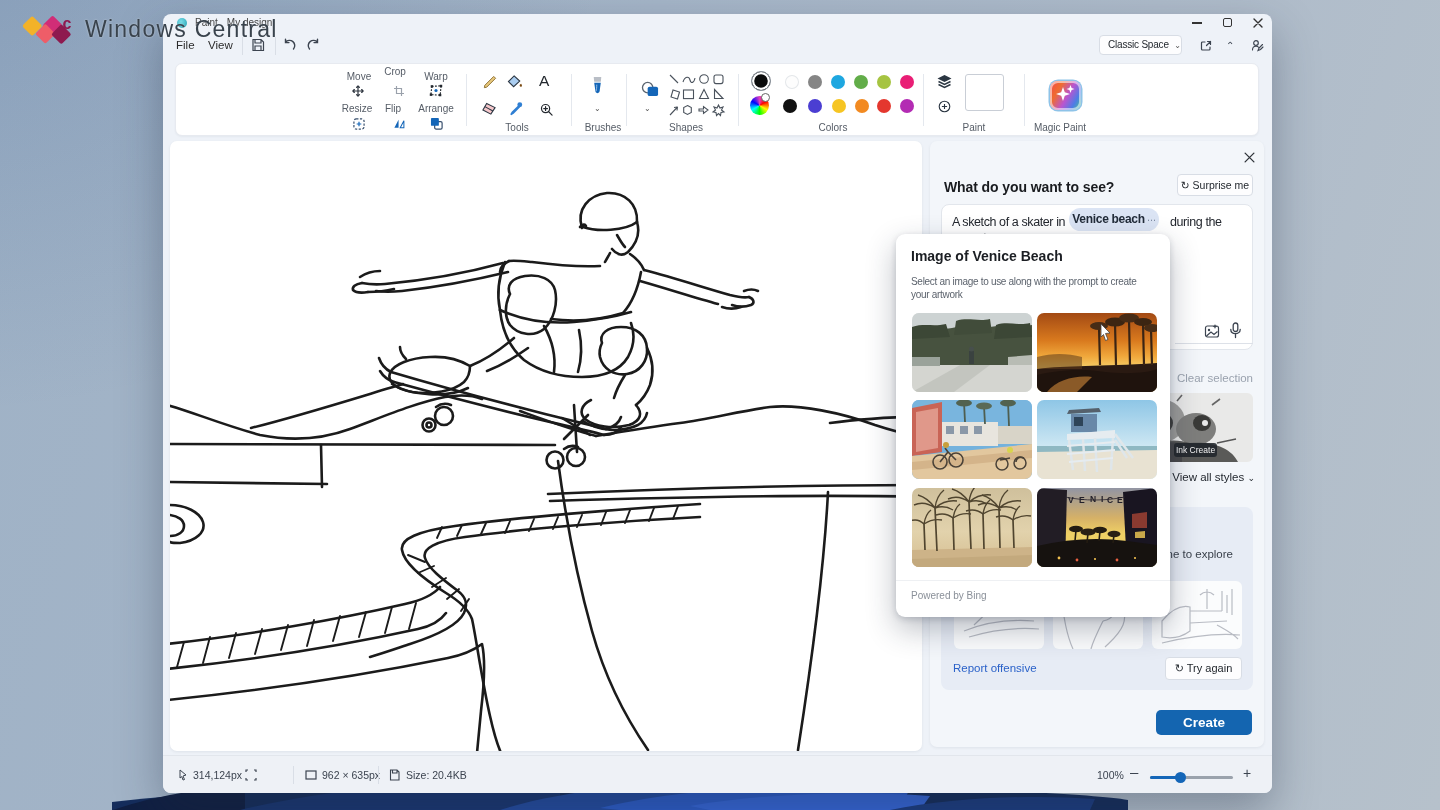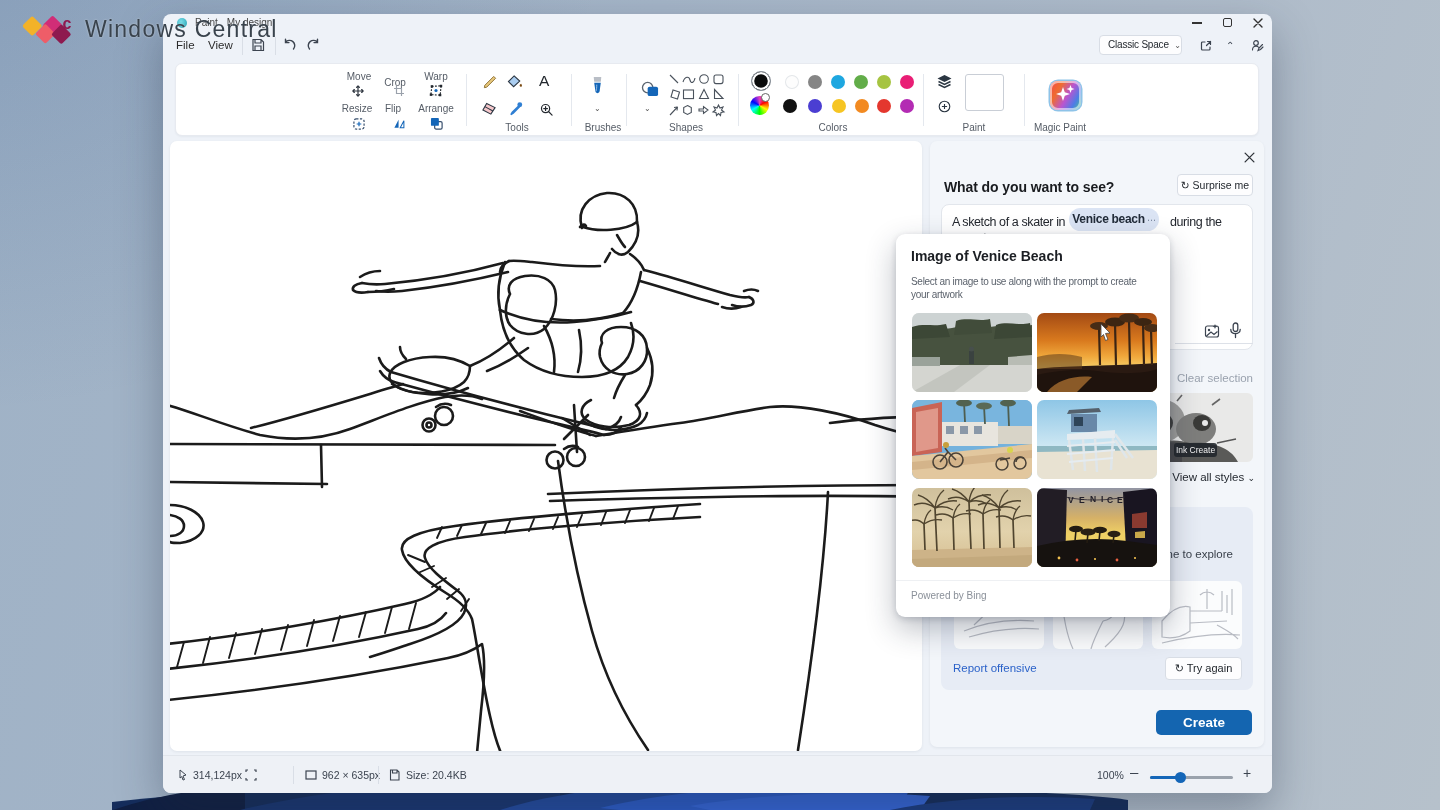--- a/index.html
+++ b/index.html
@@ -89,21 +89,21 @@
       </svg>
     <div class="abs" style="left:1063px;top:26px;font-size:10px;color:#3c4450;">⌃</div>
     <svg class="abs" style="left:1088px;top:25px;" width="13" height="13" viewBox="0 0 13 13">
         <circle cx="5" cy="4" r="2.3" fill="none" stroke="#3c4450" stroke-width="1.2"></circle>
         <path d="M1.5 11 C1.5 8.5 3 7.3 5 7.3 C6.2 7.3 7.2 7.7 7.8 8.5 M11.5 5.5 L8 9 L7 11.5 L9.5 10.5 L12 8" fill="none" stroke="#3c4450" stroke-width="1.1" stroke-linecap="round"></path>
       </svg>
 
     <div id="ribbon">
 
       <div class="rlbl" style="left:183px;top:7px;">Move</div>
-      <div class="rlbl" style="left:219px;top:13px;">Crop</div>
+      <div class="rlbl" style="left:219px;top:2px;">Crop</div>
       <div class="rlbl" style="left:260px;top:7px;">Warp</div>
       <div class="rlbl" style="left:181px;top:39px;">Resize</div>
       <div class="rlbl" style="left:217px;top:39px;">Flip</div>
       <div class="rlbl" style="left:260px;top:39px;">Arrange</div>
 
       <svg class="abs" style="left:176px;top:21px;" width="12" height="12" viewBox="0 0 14 14">
           <path d="M7 1 L7 13 M1 7 L13 7 M7 1 L5.3 2.7 M7 1 L8.7 2.7 M7 13 L5.3 11.3 M7 13 L8.7 11.3 M1 7 L2.7 5.3 M1 7 L2.7 8.7 M13 7 L11.3 5.3 M13 7 L11.3 8.7" stroke="#2f3640" stroke-width="1.4" fill="none" stroke-linecap="round"></path>
         </svg>
 
       <svg class="abs" style="left:218px;top:22px;" width="10" height="10" viewBox="0 0 12 12">

